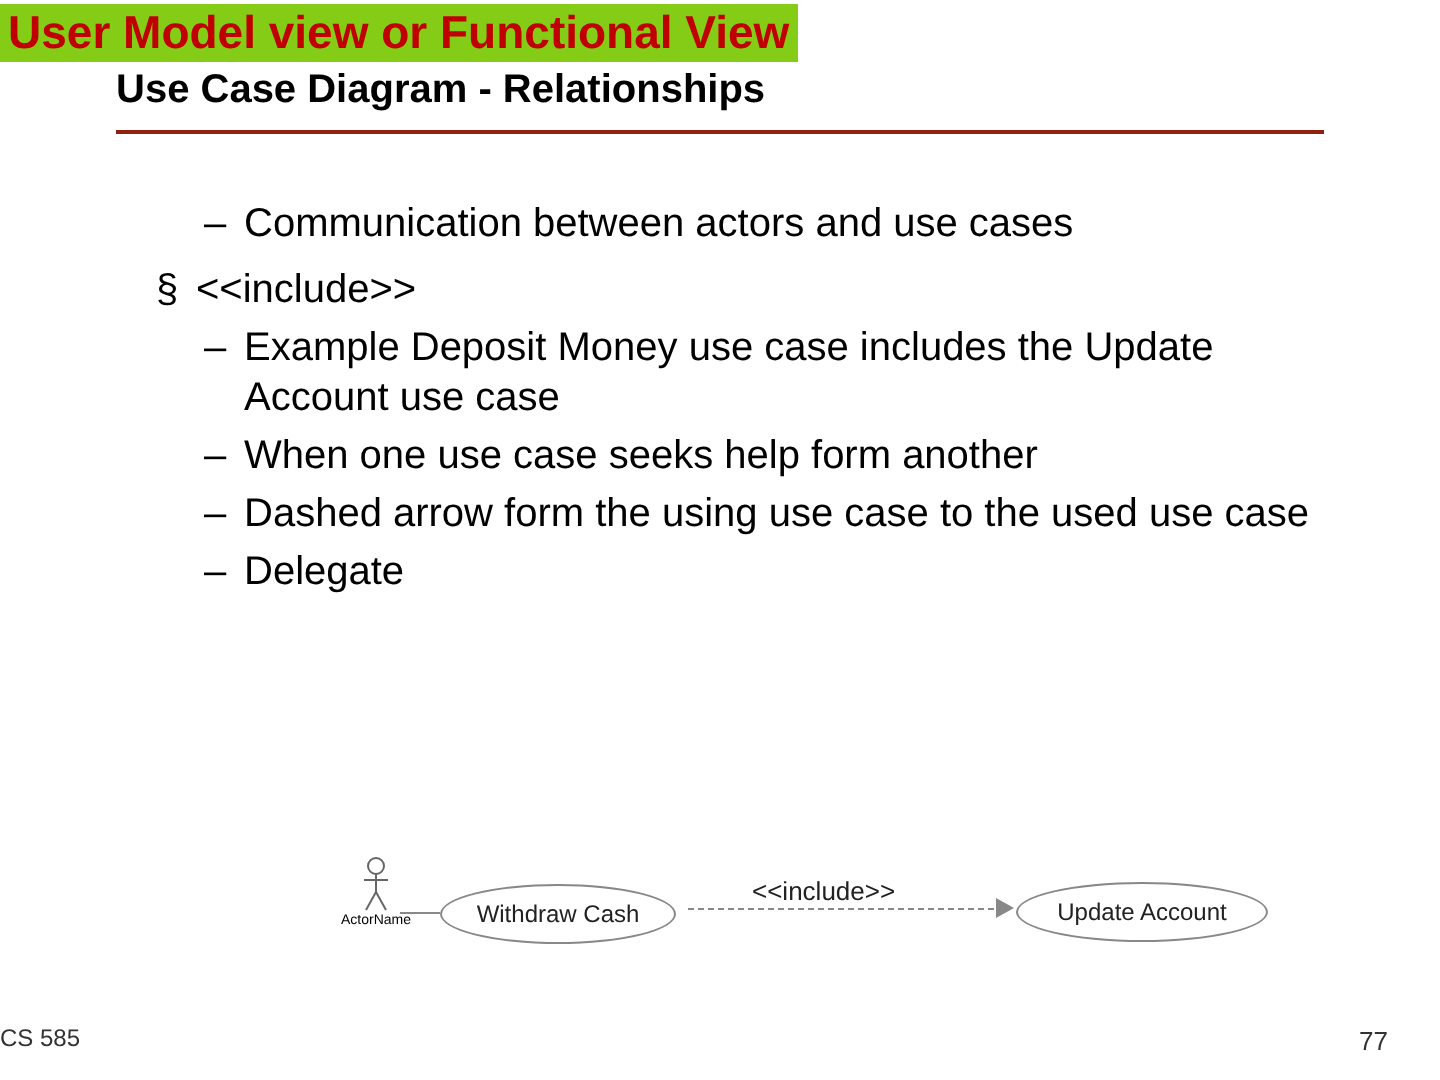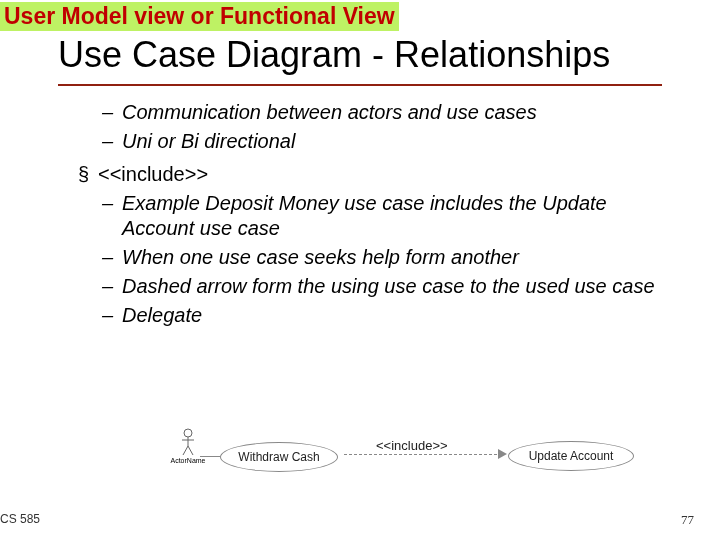--- a/index.html
+++ b/index.html
@@ -9,35 +9,35 @@
     height: 540px;
     background: #fff;
     font-family: Arial, Helvetica, sans-serif;
     color: #000;
     position: relative;
   }
   .banner {
     position: absolute;
     top: 2px;
     left: 0;
-    background: #bef264;
+    background: #84cc16;
     color: #c00000;
     font-weight: bold;
     font-size: 23px;
     padding: 1px 4px;
   }
   .title-wrap {
     position: absolute;
     top: 34px;
     left: 58px;
     right: 58px;
   }
   .title {
-    font-size: 36px;
-    font-weight: normal;
+    font-size: 20px;
+    font-weight: bold;
     margin: 0 0 2px 0;
     padding-bottom: 6px;
     color: #000;
   }
   .title-rule {
     border: none;
     border-top: 2px solid #902010;
     margin: 0;
   }
   .content {
@@ -60,21 +60,20 @@
     left: 0;
     top: 0;
     color: #000;
     font-weight: normal;
   }
   .lvl2 {
     margin-top: 4px;
     margin-bottom: 2px;
     padding-left: 44px;
     position: relative;
-    font-style: italic;
   }
   .lvl2::before {
     content: "–";
     position: absolute;
     left: 24px;
     top: 0;
   }
   .diagram {
     position: absolute;
     top: 432px;
@@ -142,36 +141,34 @@
     width: 100%;
     font-size: 12px;
     color: #333;
   }
   .footer-right {
     position: absolute;
     bottom: 12px;
     right: 26px;
     font-size: 13px;
     color: #333;
-    font-family: Liberation Serif, serif;
   }
 </style>
 </head>
 <body>
 
 <div class="banner">User Model view or Functional View</div>
 
 <div class="title-wrap">
   <h1 class="title">Use Case Diagram - Relationships</h1>
   <hr class="title-rule">
 </div>
 
 <div class="content">
   <div class="lvl2">Communication between actors and use cases</div>
-  <div class="lvl2">Uni or Bi directional</div>
 
   <div class="lvl1">&lt;&lt;include&gt;&gt;</div>
   <div class="lvl2">Example Deposit Money use case includes the Update Account use case</div>
   <div class="lvl2">When one use case seeks help form another</div>
   <div class="lvl2">Dashed arrow form the using use case to the used use case</div>
   <div class="lvl2">Delegate</div>
 </div>
 
 <div class="diagram">
   <div class="actor">

